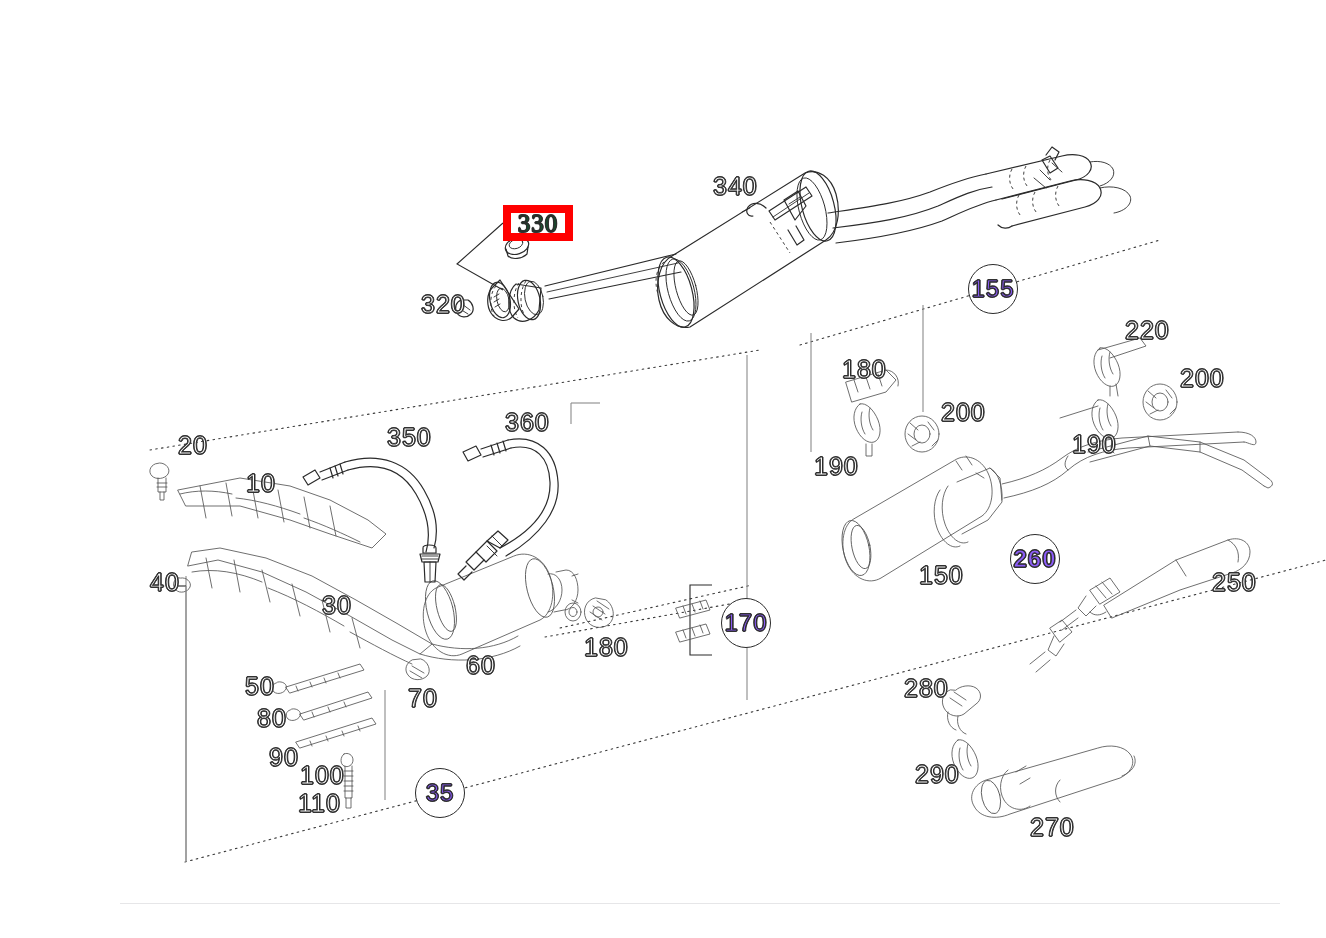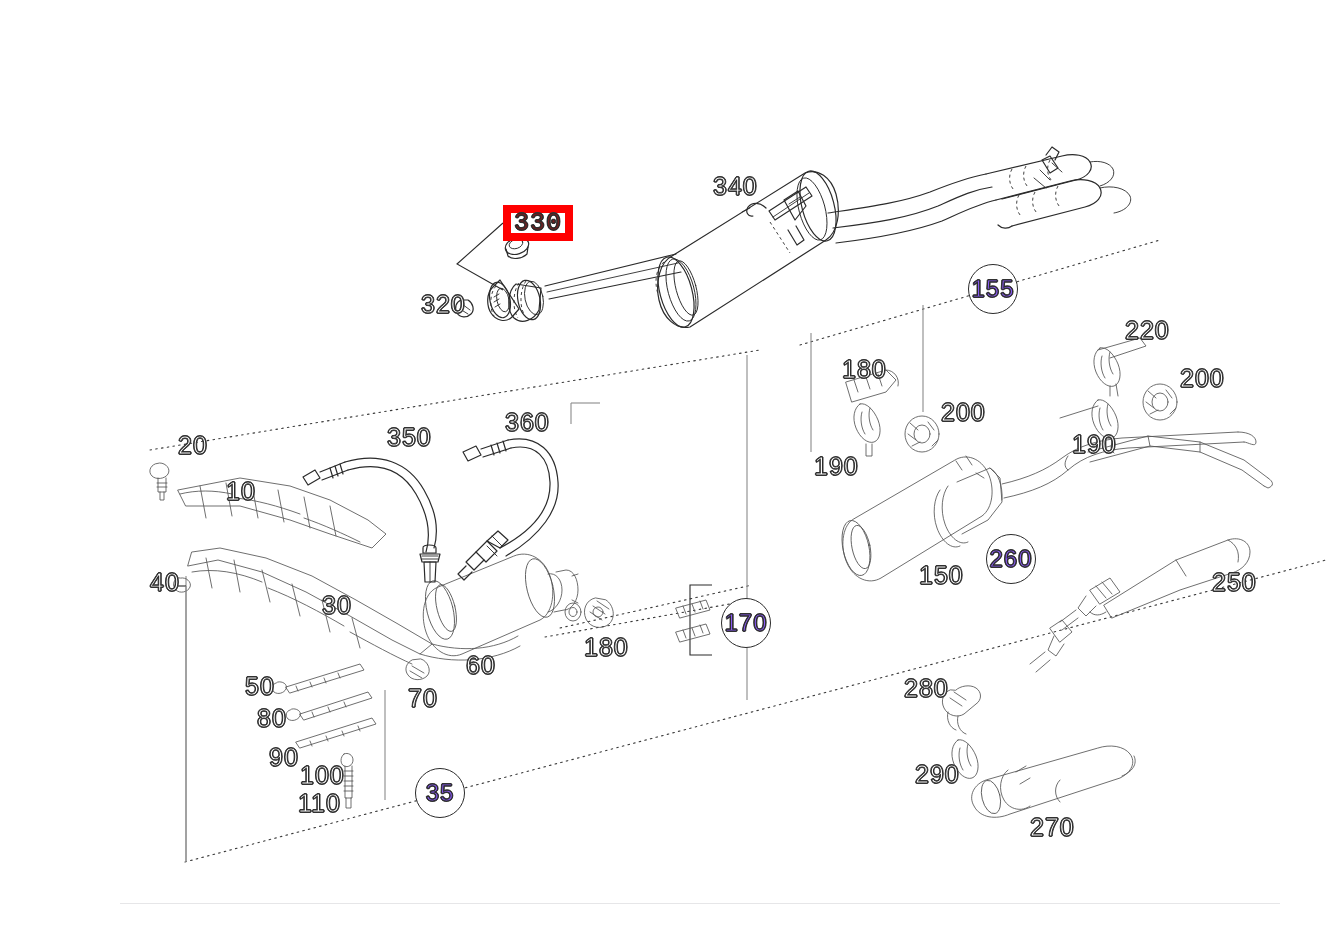--- a/index.html
+++ b/index.html
@@ -75,24 +75,24 @@
   }
   .highlight-box .inner {
     background: #ffffff;
     width: calc(100% - 16px);
     height: calc(100% - 16px);
     display: flex;
     align-items: center;
     justify-content: center;
   }
   .highlight-box .inner span {
-    font-family: Liberation Mono, monospace;
+    font-family: Liberation Serif, serif;
     font-size: 25px;
     letter-spacing: 1px;
-    color: #7f1d1d;
+    color: #14532d;
     -webkit-text-stroke: 1px #2b2b2b;
     text-shadow:
       -1px 0 #3a3a3a, 1px 0 #3a3a3a,
        0 -1px #3a3a3a, 0 1px #3a3a3a;
     line-height: 1;
   }
   .footer-rule {
     position: absolute;
     left: 120px;
     top: 903px;
@@ -433,41 +433,41 @@
   <div class="callout" style="left:421px; top:292px;">320</div>
   <div class="callout" style="left:1093px; top:318px;margin-left:32px;">220</div>
   <div class="callout" style="left:1180px; top:366px;">200</div>
   <div class="callout" style="left:842px; top:357px;">180</div>
   <div class="callout" style="left:941px; top:400px;">200</div>
   <div class="callout" style="left:1072px; top:432px;">190</div>
   <div class="callout" style="left:814px; top:454px;">190</div>
   <div class="callout" style="left:505px; top:410px;">360</div>
   <div class="callout" style="left:371px; top:425px;margin-left:16px;">350</div>
   <div class="callout" style="left:178px; top:433px;">20</div>
-  <div class="callout" style="left:226px; top:471px;margin-top:8px;">10</div>
+  <div class="callout" style="left:246px; top:471px;">10</div>
   <div class="callout" style="left:150px; top:570px;">40</div>
   <div class="callout" style="left:919px; top:563px;">150</div>
   <div class="callout" style="left:1212px; top:570px;">250</div>
   <div class="callout" style="left:322px; top:593px;">30</div>
   <div class="callout" style="left:584px; top:635px;">180</div>
   <div class="callout" style="left:466px; top:653px;">60</div>
   <div class="callout" style="left:245px; top:674px;">50</div>
   <div class="callout" style="left:408px; top:686px;">70</div>
   <div class="callout" style="left:257px; top:706px;">80</div>
   <div class="callout" style="left:269px; top:745px;">90</div>
   <div class="callout" style="left:300px; top:763px;">100</div>
   <div class="callout" style="left:298px; top:791px;">110</div>
   <div class="callout" style="left:904px; top:676px;">280</div>
   <div class="callout" style="left:915px; top:762px;">290</div>
   <div class="callout" style="left:1030px; top:815px;">270</div>
 
   <div class="circle-ref" style="left:968px; top:264px;">
     <span>155</span>
   </div>
-  <div class="circle-ref" style="left:986px; top:534px;">
+  <div class="circle-ref" style="left:1010px; top:534px;font-weight:bold;">
     <span>260</span>
   </div>
   <div class="circle-ref" style="left:721px; top:598px;">
     <span>170</span>
   </div>
   <div class="circle-ref" style="left:415px; top:768px;">
     <span>35</span>
   </div>
 
   <div class="highlight-box" style="left:503px; top:205px; width:70px; height:36px;">

